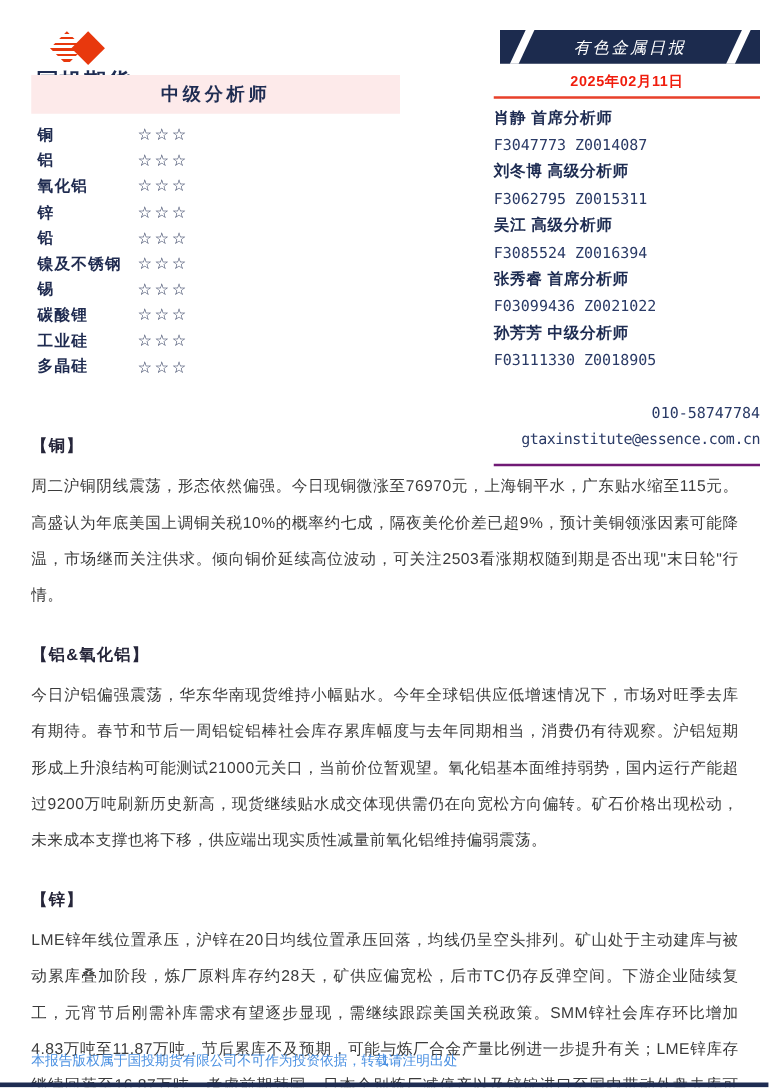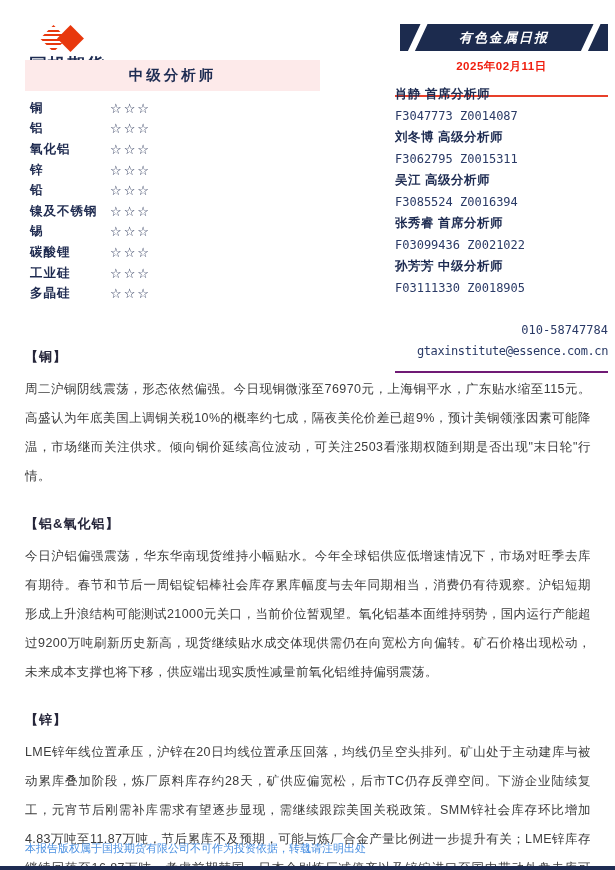--- a/index.html
+++ b/index.html
@@ -39,26 +39,26 @@
   .banner .slash {
     position: absolute; top: -4px; width: 7px; height: 36px;
     background: #ffffff; transform: skewX(-25deg);
   }
   .banner .slash.left { left: 14px; }
   .banner .slash.right { right: 14px; }
   .banner-label {
     position: absolute; left: 0; right: 0; top: 5px;
     text-align: center;
     font-family: "Liberation Serif", "DejaVu Serif", serif;
-    font-style: italic; font-weight: bold;
+    font-style: italic; font-weight: normal;
     font-size: 13px; color: #ffffff; letter-spacing: 2px;
   }
   .date-wrap {
     position: absolute; left: 395px; top: 56px; width: 213px;
-    border-bottom: 2px solid #e8402a; padding-bottom: 21px;
+    border-bottom: 2px solid #e8402a; padding-bottom: 3px;
     text-align: center;
   }
   .date-text { font-size: 11.5px; font-weight: bold; color: #f01d0d; letter-spacing: 0.5px; }
 
   
   .ratings { position: absolute; left: 25px; top: 60px; width: 295px; }
   .ratings-title {
     height: 31px; background: #fdeaea; color: #1e2c52;
     font-size: 14.5px; font-weight: bold; letter-spacing: 3px;
     display: flex; align-items: center; justify-content: center;

